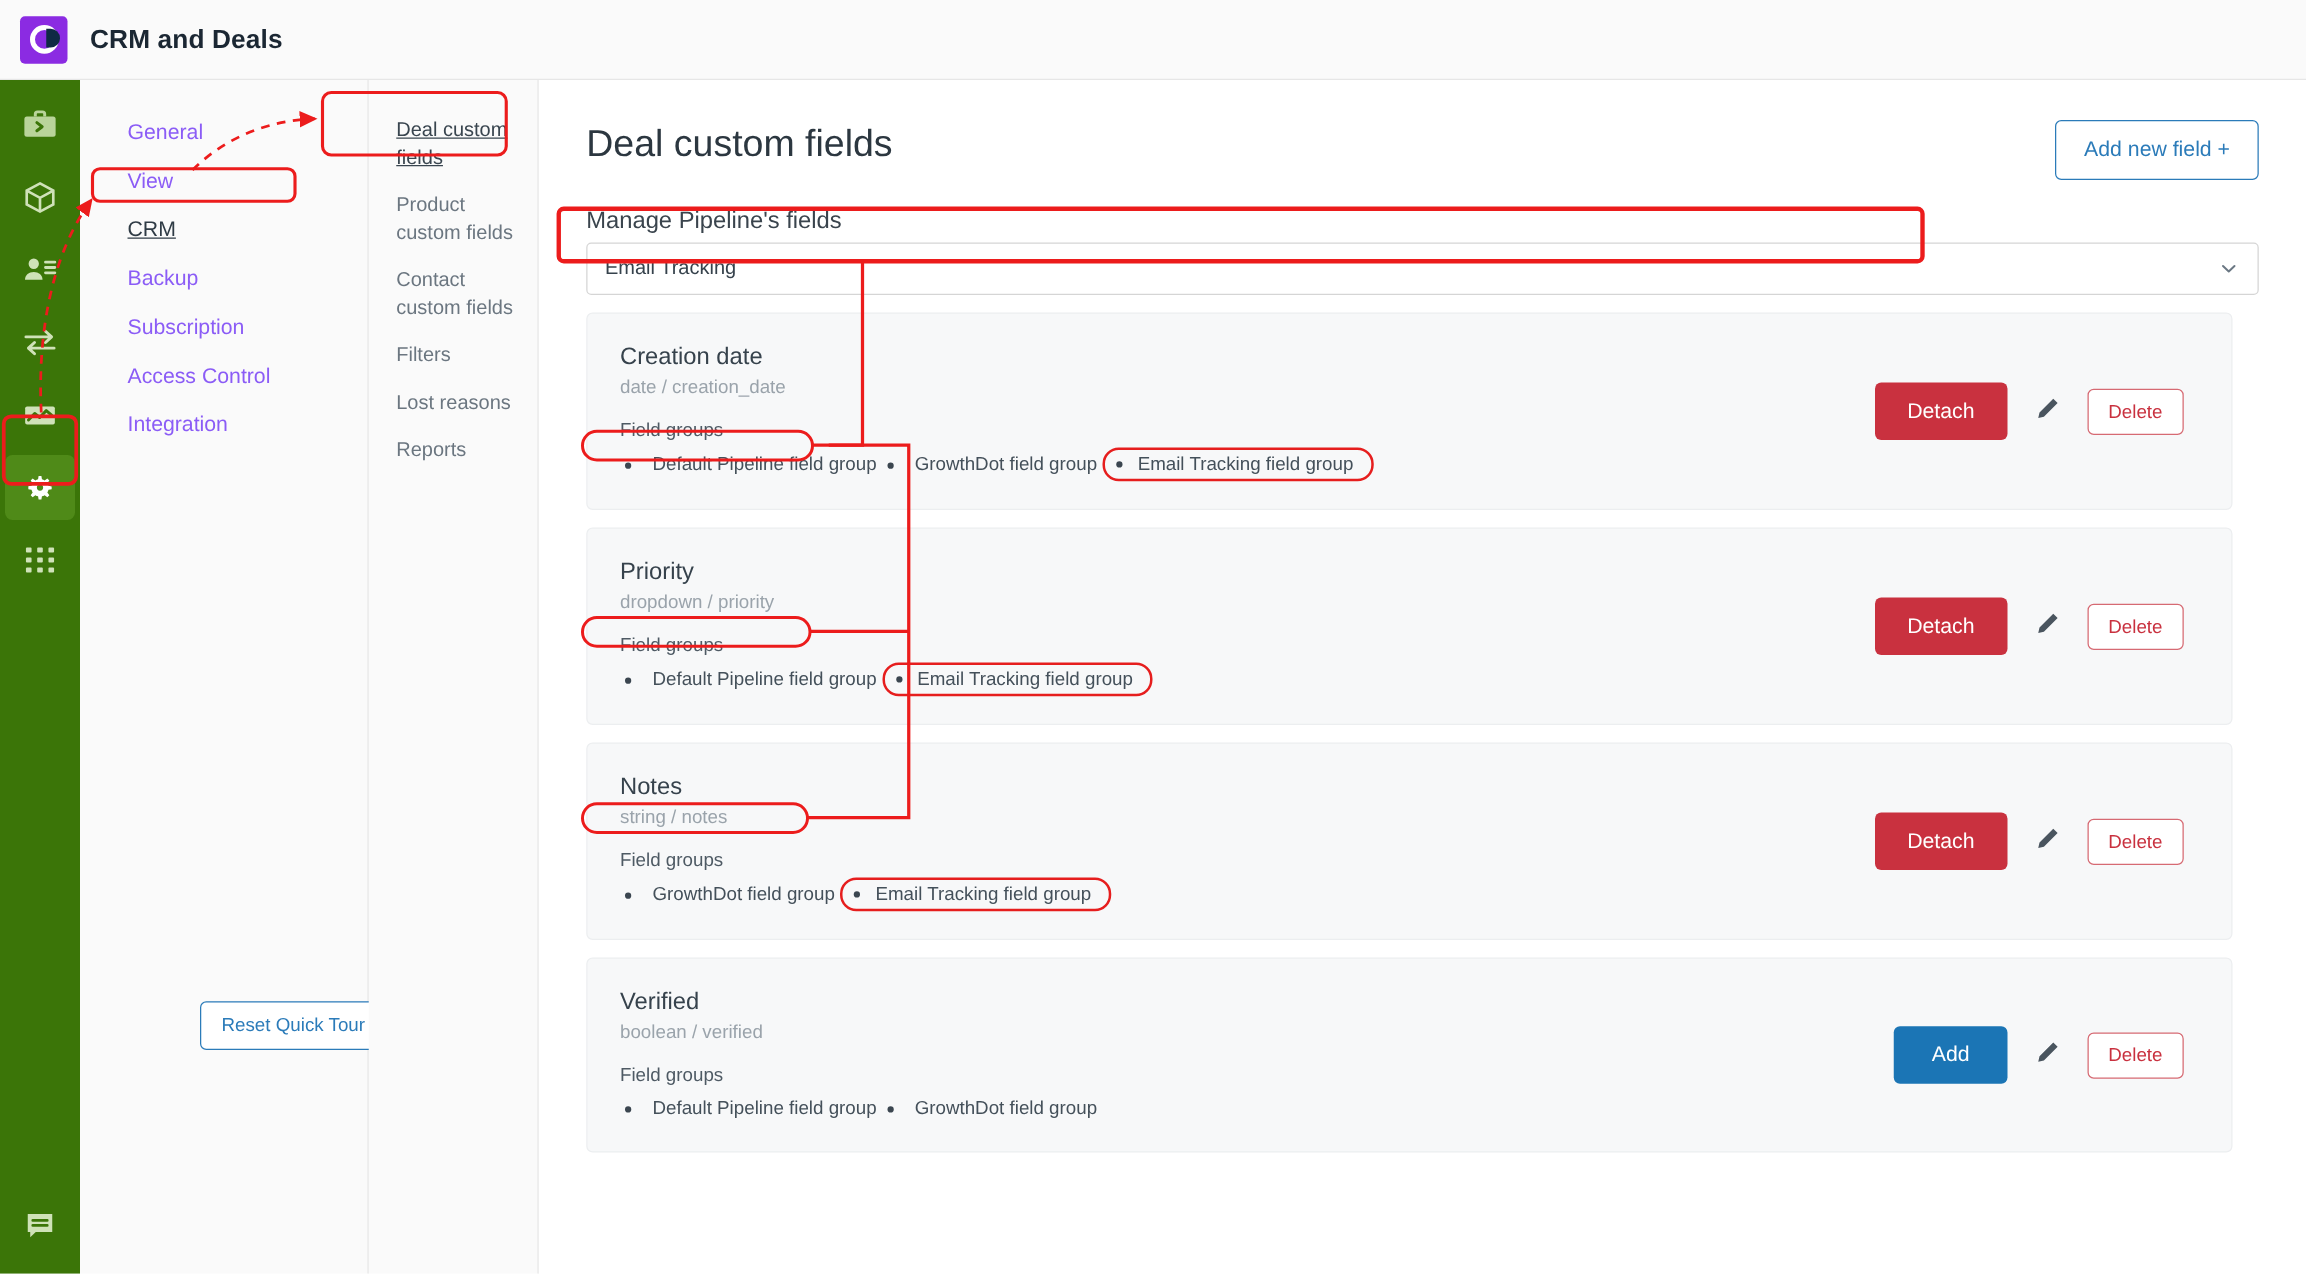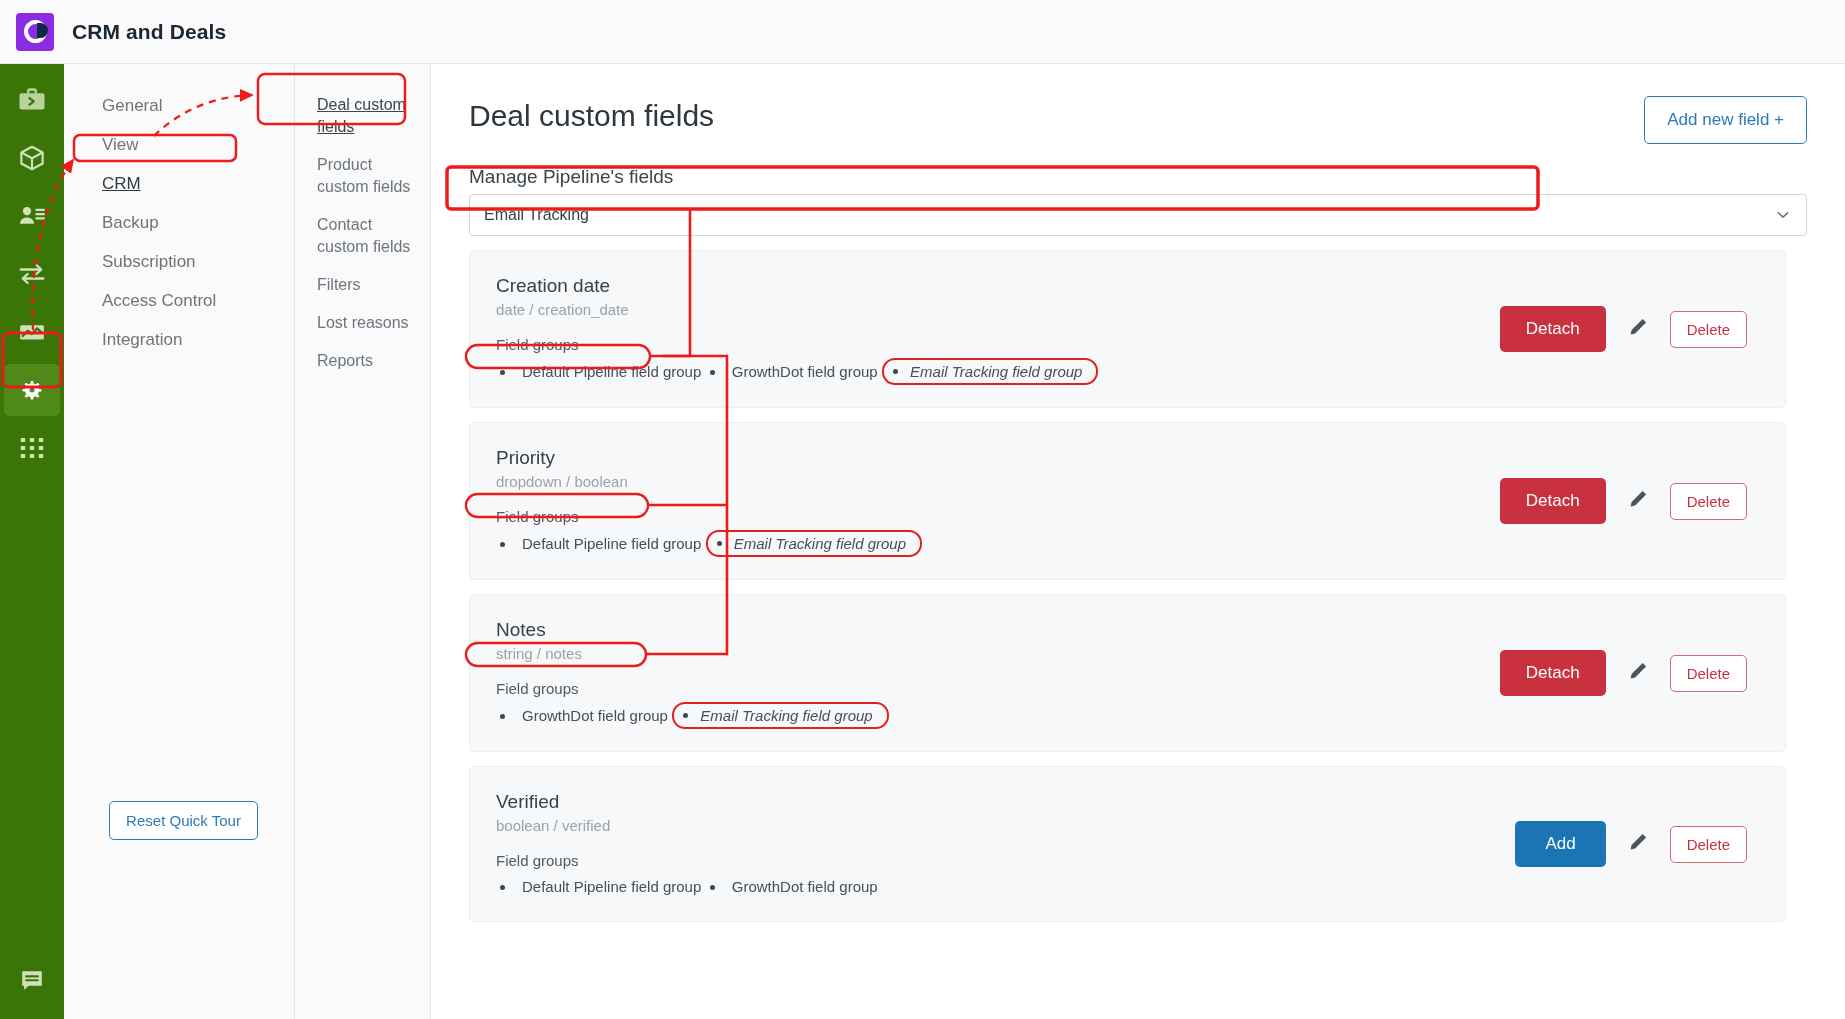--- a/index.html
+++ b/index.html
@@ -88,33 +88,33 @@
   .nav1 {
     position: absolute; left: 64px; top: 64px;
     width: 231px; height: 955px;
     background: #fafafa;
     border-right: 1px solid #e4e4e4;
   }
   .nav1-list { padding-top: 22px; }
   .nav1-item {
     padding: 8px 0 8px 38px;
     font-size: 17px;
-    color: #737373;
+    color: #8b5cf6;
     line-height: 23px;
     cursor: pointer;
   }
   .nav1-item.selected {
     color: #2f3b45;
     text-decoration: underline;
   }
   .reset-tour-wrap {
     position: absolute;
-    left: 4px; bottom: 179px;
+    left: 14px; bottom: 179px;
     width: 231px;
-    display: flex; justify-content: center;
+    display: flex; justify-content: flex-end;
   }
   .btn-outline-blue {
     border: 1px solid #2b7bb9;
     color: #2b7bb9;
     background: #ffffff;
     border-radius: 5px;
     font-size: 15px;
     padding: 10px 16px;
     cursor: pointer;
     font-family: "Liberation Sans", sans-serif;
@@ -218,21 +218,20 @@
     content: "";
     position: absolute; left: 4px; top: 11px;
     width: 5px; height: 5px; border-radius: 50%;
     background: #3b4650;
   }
   .fg-list li.hl {
     border: 2px solid #e61e1e;
     border-radius: 13px;
     padding: 0 14px 0 26px;
     line-height: 23px;
-    font-style: italic;
   }
   .fg-list li.hl::before { top: 9px; left: 9px; }
   .fg-row { margin-top: 1px; text-align: right; }
 
   .card-actions {
     display: flex; align-items: center;
     gap: 20px;
     align-self: center;
     padding-right: 12px;
   }
@@ -432,21 +431,21 @@
               <path d="M16.6 3.9l3.5 3.5-11 11-4.5 1 1-4.5 11-11z" fill="#4a555f"></path>
             </svg>
           </span>
           <button class="btn-delete">Delete</button>
         </div>
       </div>
 
       <div class="card" style="min-height:125px;gap:40px;">
         <div class="card-left">
           <div class="field-name">Priority</div>
-          <div class="field-meta">dropdown / boolean</div>
+          <div class="field-meta">dropdown / priority</div>
           <div class="fg-title">Field groups</div>
           <ul class="fg-list">
             <li class="fg-row">Default Pipeline field group</li>
             <li class="fg-row hl">Email Tracking field group</li>
           </ul>
         </div>
         <div class="card-actions">
           <button class="btn-detach">Detach</button>
           <span class="pencil">
             <svg width="24" height="24" viewBox="0 0 24 24" fill="none">

